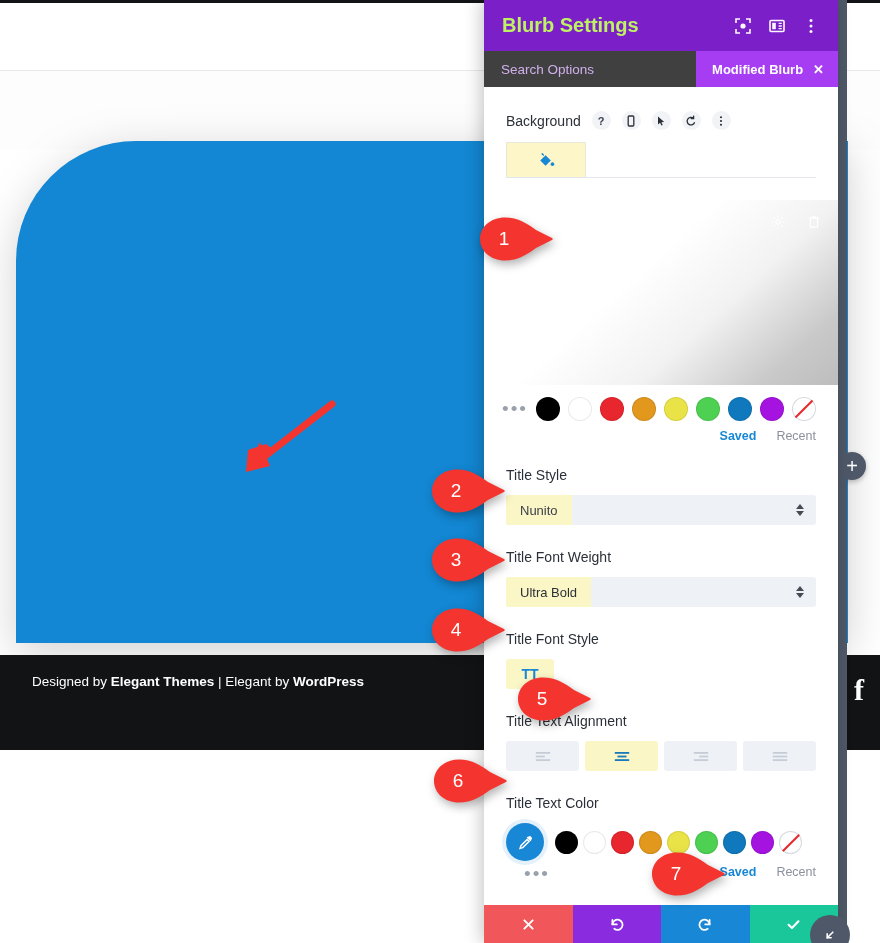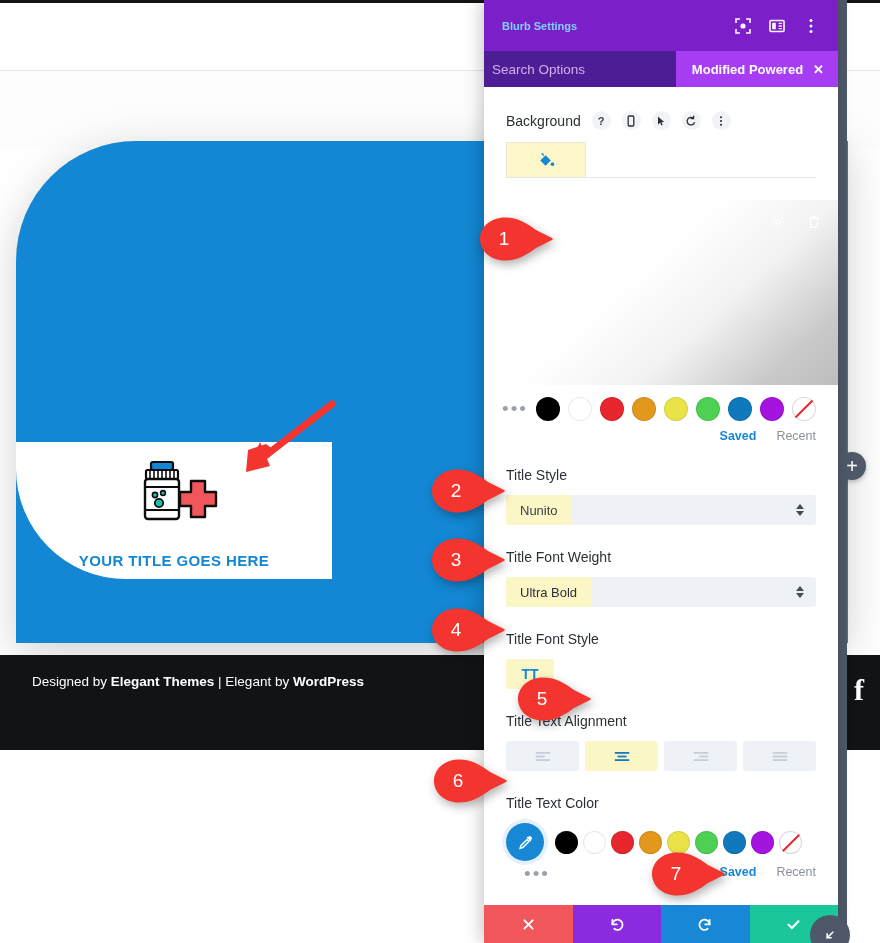--- a/index.html
+++ b/index.html
@@ -87,28 +87,28 @@
     position:absolute; left:484px; top:0; width:354px; height:943px;
     background:#ffffff;
     box-shadow:-3px 0 16px rgba(0,0,0,.22);
     display:flex; flex-direction:column;
   }
   .modal-titlebar{
     height:51px; background:#7b1fc9; flex:0 0 auto;
     display:flex; align-items:center; padding:0 18px;
   }
   .modal-title{
-    color:#7dd3fc; font-size:11px; font-weight:700; flex:1 1 auto;
+    color:#bef264; font-size:20px; font-weight:700; flex:1 1 auto;
   }
   .title-icons{display:flex; align-items:center; gap:16px;}
   .title-icons .ti{width:18px;height:18px;display:block;opacity:.97;}
 
   .modal-searchbar{
-    height:36px; background:#4c1d95; flex:0 0 auto;
-    display:flex; align-items:center; padding:0 8px; position:relative;
+    height:36px; background:#404040; flex:0 0 auto;
+    display:flex; align-items:center; padding:0 17px; position:relative;
   }
   .search-input{
     background:transparent; border:0; outline:0; flex:1 1 auto;
     color:#d7bbef; font-size:13.5px; font-family:"Liberation Sans",sans-serif;
   }
   .search-input::placeholder{color:#d0b0ec;}
   .modified-chip{
     position:absolute; right:0; top:0; height:36px;
     background:#a63df2; color:#ffffff; font-size:13px; font-weight:700;
     display:flex; align-items:center; gap:10px; padding:0 14px 0 16px;
@@ -265,36 +265,20 @@
 
 <div id="page-canvas">
 
   <div class="top-dark-strip"></div>
   <div class="site-header"></div>
   <div class="site-subheader"></div>
 
   <div class="hero-wrap">
     <div class="hero-blue"></div>
 
-    <div class="blurb-card">
-      <div class="blurb-icon">
-        <svg viewBox="0 0 84 66" width="84" height="66">
-          <rect x="15" y="2" width="22" height="8" rx="2" fill="#1387d3" stroke="#0d0d0d" stroke-width="2.2"></rect>
-          <rect x="10" y="10" width="32" height="9" rx="1.5" fill="#fff" stroke="#0d0d0d" stroke-width="2.2"></rect>
-          <path d="M14 10v9M18 10v9M22 10v9M26 10v9M30 10v9M34 10v9M38 10v9" stroke="#0d0d0d" stroke-width="1.6"></path>
-          <rect x="9" y="19" width="34" height="40" rx="3" fill="#fff" stroke="#0d0d0d" stroke-width="2.4"></rect>
-          <path d="M9 27h34M9 50h34" stroke="#0d0d0d" stroke-width="2.2"></path>
-          <circle cx="19" cy="35" r="2.6" fill="#19c0ad" stroke="#0d0d0d" stroke-width="1.6"></circle>
-          <circle cx="27" cy="33" r="2.4" fill="#19c0ad" stroke="#0d0d0d" stroke-width="1.6"></circle>
-          <circle cx="23" cy="43" r="4.2" fill="#19c0ad" stroke="#0d0d0d" stroke-width="1.8"></circle>
-          <path d="M44 32h11V21h14v11h11v14H69v11H55V46H44z" fill="#f0565a" stroke="#0d0d0d" stroke-width="2.4" stroke-linejoin="round"></path>
-        </svg>
-      </div>
-      <div class="blurb-title">YOUR TITLE GOES HERE</div>
-    </div>
   </div>
 
   <div class="red-arrow">
     <svg viewBox="0 0 110 80" width="110" height="80">
       <line x1="102" y1="6" x2="30" y2="62" stroke="#f4352f" stroke-width="7" stroke-linecap="round"></line>
       <path d="M16 74 L44 52 L36 46 L18 52 Z" fill="#f4352f"></path>
       <path d="M16 74 L40 68 L30 44 Z" fill="#f4352f"></path>
     </svg>
   </div>
 
@@ -334,21 +318,21 @@
           <circle cx="9" cy="9" r="1.5" fill="#fff"></circle>
           <circle cx="9" cy="14.5" r="1.5" fill="#fff"></circle>
         </svg>
       </span>
     </div>
   </div>
 
   <div class="modal-searchbar">
     <input class="search-input" type="text" placeholder="Search Options" style="">
     <div class="modified-chip">
-      <span>Modified Powered</span>
+      <span>Modified Blurb</span>
       <span class="chip-x">✕</span>
     </div>
   </div>
 
   <div class="modal-body">
 
     <div class="section">
       <div class="field-head">
         <span class="field-label">Background</span>
         <span class="hicon">?</span>

